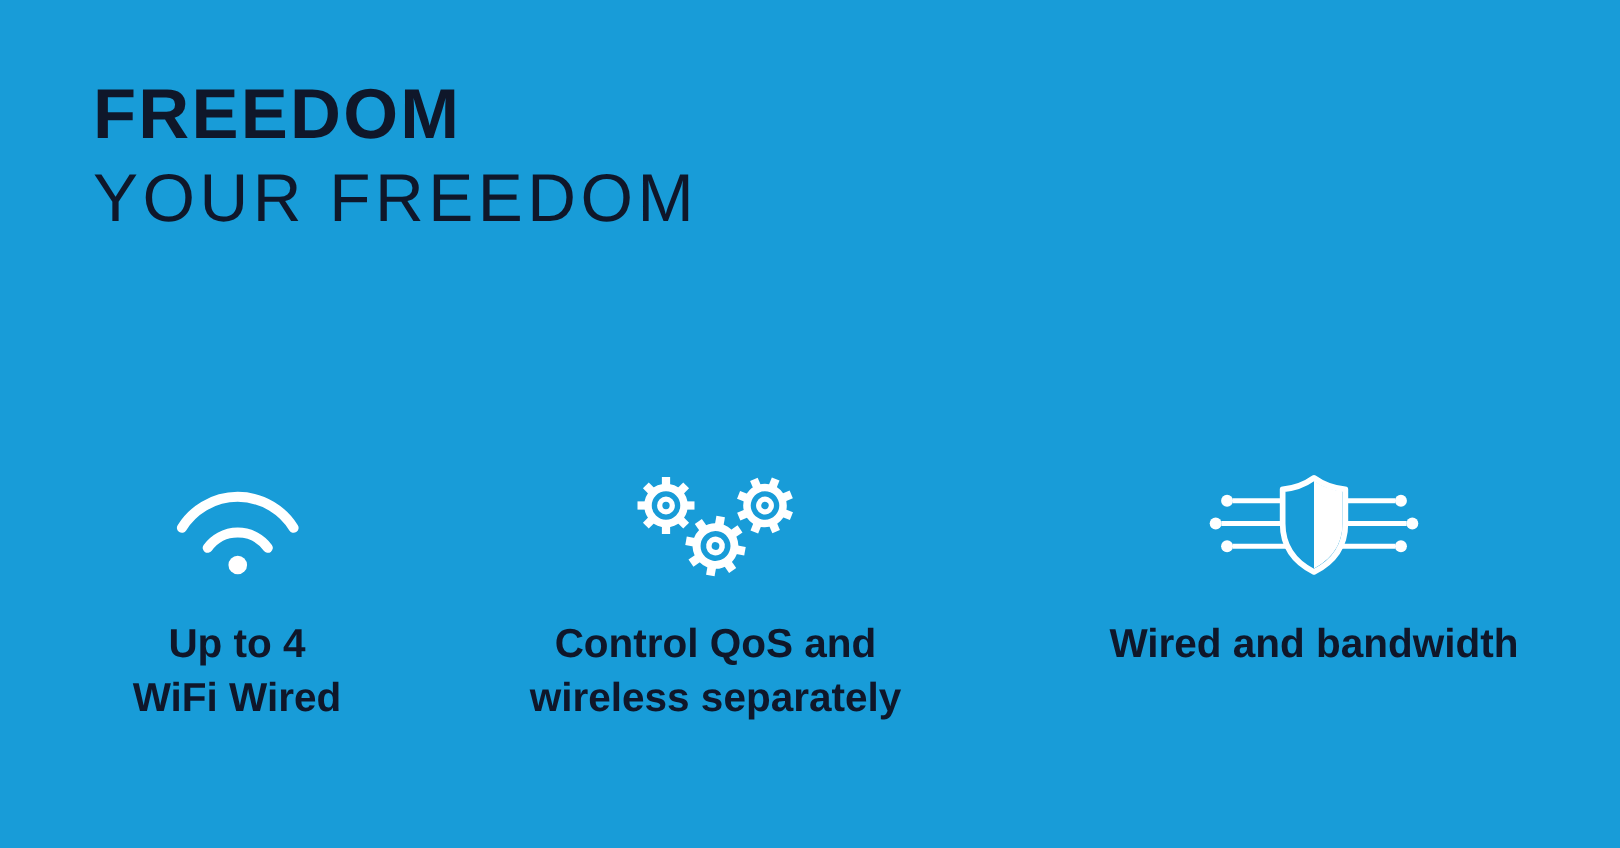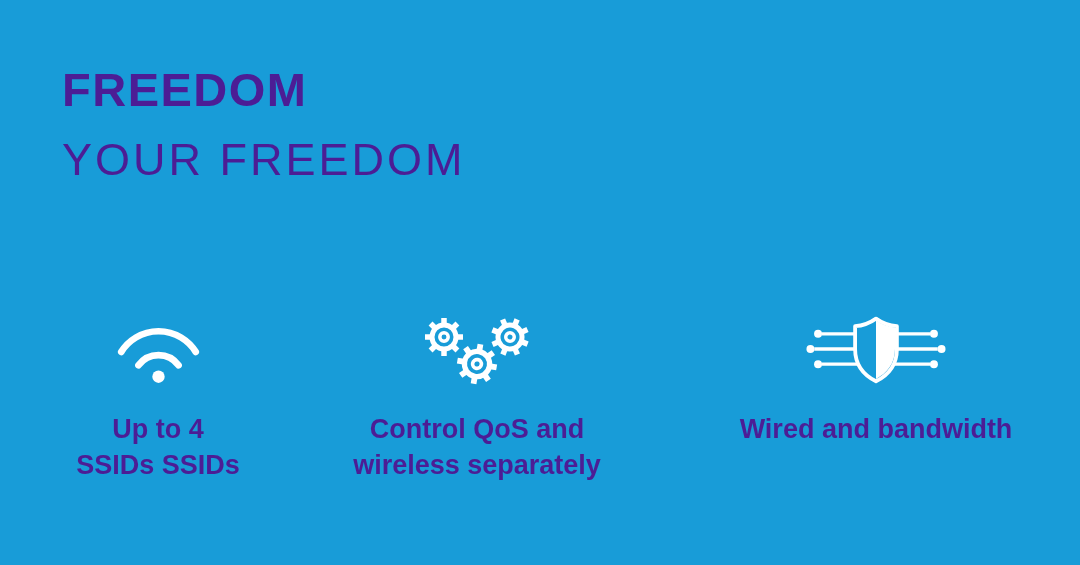--- a/index.html
+++ b/index.html
@@ -22,23 +22,22 @@
   .title {
     position: absolute;
     left: 62px;
     top: 48px;
   }
   .title-line {
     font-size: 45px;
     font-weight: 400;
     letter-spacing: 3px;
     line-height: 56px;
-    color: #4c1d95;
+    color: #0f172a;
     white-space: nowrap;
-    margin-top: 14px;
   }
   .title-line.title-bold {
     font-size: 47px;
     font-weight: 800;
     letter-spacing: 1.5px;
   }
   .feature {
     position: absolute;
     top: 303px;
     text-align: center;
@@ -50,21 +49,21 @@
     height: 92px;
     display: flex;
     align-items: center;
     justify-content: center;
   }
   .caption {
     margin-top: 16px;
     font-size: 27px;
     font-weight: 700;
     line-height: 36px;
-    color: #4c1d95;
+    color: #0f172a;
   }
 </style>
 </head>
 <body>
 
 <div class="canvas" style="background: rgb(24, 156, 216); color: rgb(255, 255, 255);">
 
   <div class="title">
     <div class="title-line title-bold">FREEDOM</div>
     <div class="title-line">YOUR FREEDOM</div>
@@ -73,21 +72,21 @@
   <div class="feature feature-1">
     <div class="icon-box">
       <svg width="105" height="78" viewBox="0 0 110 78" aria-hidden="true">
         <path d="M16 42 A46 46 0 0 1 94 42" fill="none" stroke="#FFFFFF" stroke-width="7" stroke-linecap="round"></path>
         <path d="M34 56 A26 26 0 0 1 76 56" fill="none" stroke="#FFFFFF" stroke-width="7" stroke-linecap="round"></path>
         <circle cx="55" cy="68" r="6.5" fill="#FFFFFF"></circle>
       </svg>
     </div>
     <div class="caption">
       <div>Up to 4</div>
-      <div>SSIDs SSIDs</div>
+      <div>WiFi Wired</div>
     </div>
   </div>
 
   <div class="feature feature-2">
     <div class="icon-box">
       <svg width="118" height="78" viewBox="0 0 118 78" aria-hidden="true">
         <defs>
           <g id="gear">
             <circle r="12" fill="none" stroke="#FFFFFF" stroke-width="5"></circle>
             <circle r="4.2" fill="none" stroke="#FFFFFF" stroke-width="3.5"></circle>

